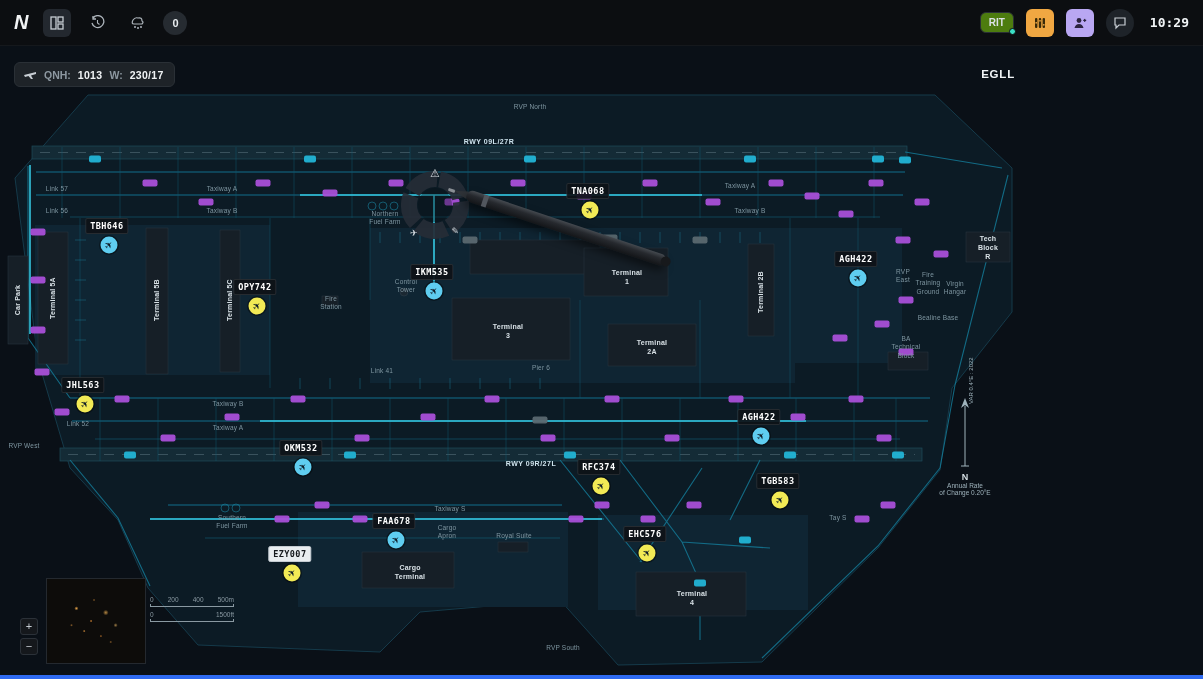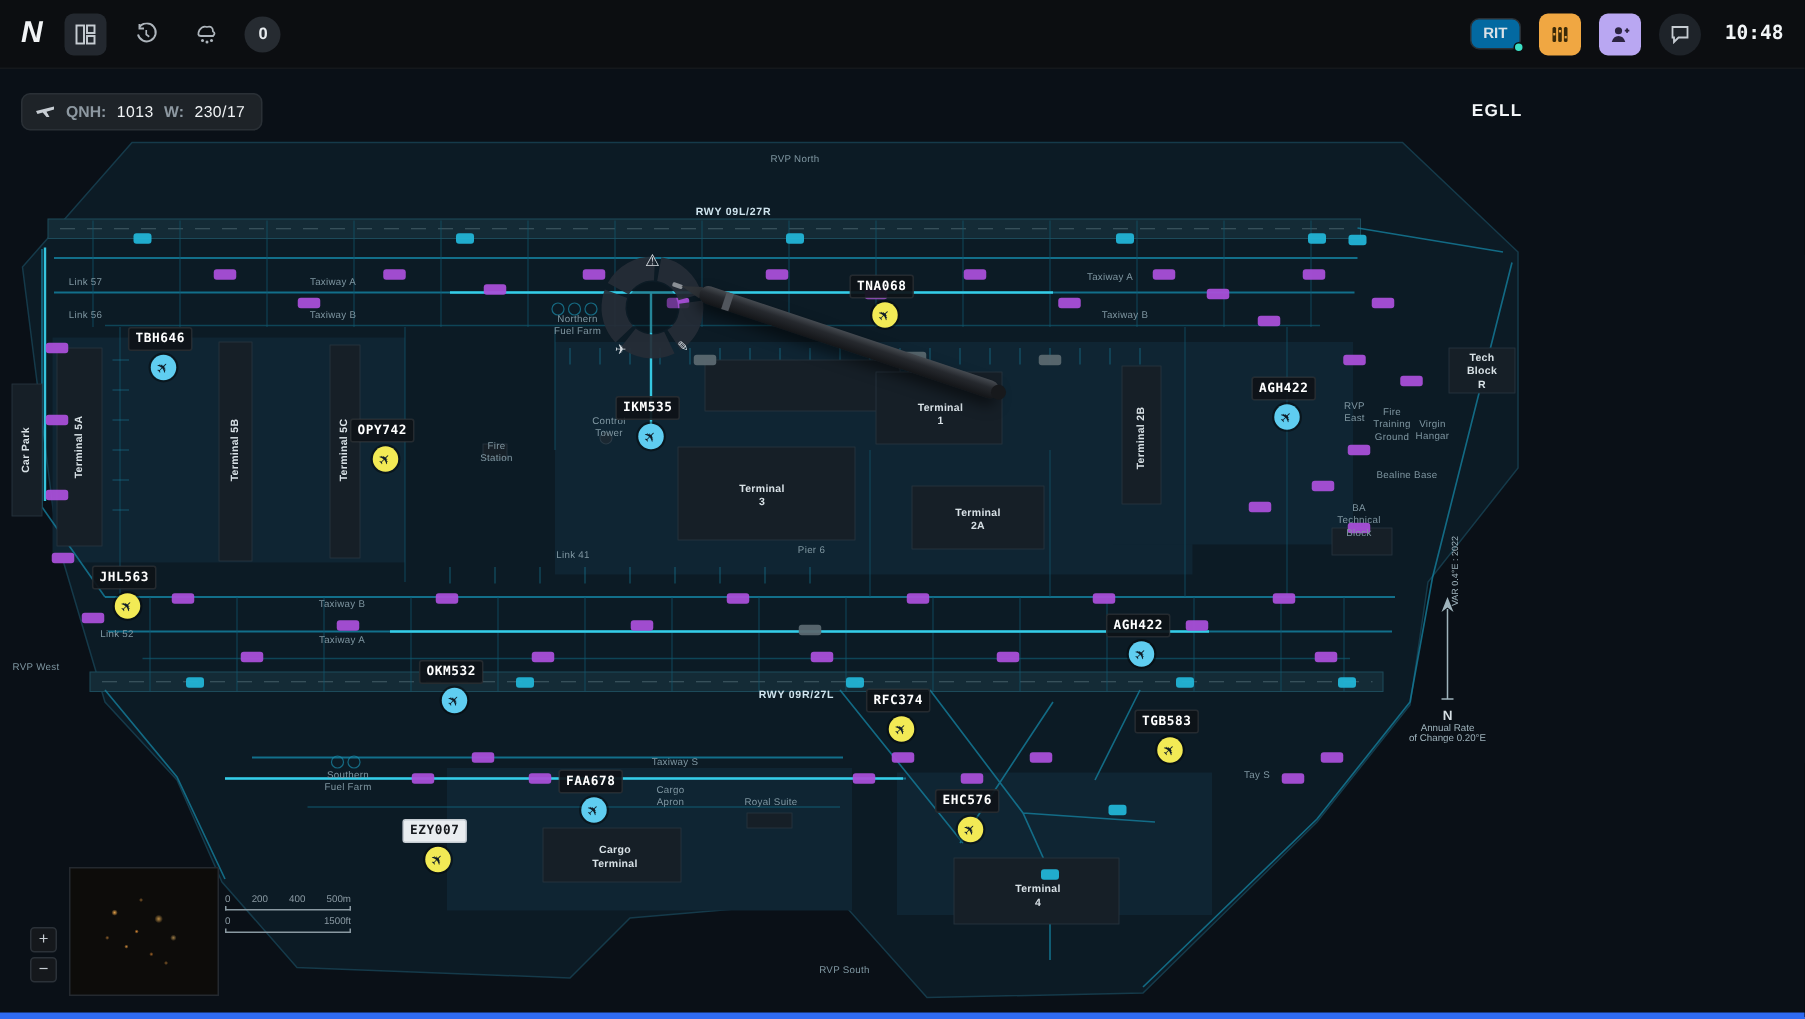--- a/index.html
+++ b/index.html
@@ -14,21 +14,21 @@
   .tb-right { margin-left:auto; }
   .logo { font-weight:bold; font-style:italic; font-size:20px; color:#f2f4f6;
     letter-spacing:-1px; padding-right:4px; }
   .sqbtn { width:28px; height:28px; border-radius:6px; display:flex;
     align-items:center; justify-content:center; cursor:pointer; }
   .sqbtn.sel { background:#23282f; }
   .sqbtn svg { display:block; }
   .badge { width:24px; height:24px; border-radius:50%; background:#262b31;
     color:#e7ebee; font-size:11px; font-weight:bold; display:flex;
     align-items:center; justify-content:center; }
-  .ritbtn { position:relative; background:#0369a1; border:1px solid #2a3036;
+  .ritbtn { position:relative; background:#4d7c0f; border:1px solid #2a3036;
     border-radius:6px; padding:4px 8px; font-size:10px; font-weight:bold;
     color:#dbe1e6; cursor:pointer; }
   .ritbtn .dot { position:absolute; right:-3px; bottom:-3px; width:7px; height:7px;
     border-radius:50%; background:#3be0c6; border:1px solid #0c0e11; }
   .orangebtn { background:#f0a742; }
   .purplebtn { background:#b9a7f2; }
   .chatbtn { background:#1e2329; border-radius:50%; }
   .time { font-family:"DejaVu Sans Mono", monospace; font-size:13px;
     font-weight:bold; color:#f1f4f6; margin-left:4px; }
 
@@ -36,21 +36,21 @@
   .map-area { position:absolute; left:0; top:46px; width:1203px; height:629px;
     background:#0a1017; overflow:hidden; }
   .map-svg { position:absolute; left:0; top:-46px; width:1203px; height:679px; }
 
   .overlay { position:absolute; z-index:50; }
   .status-pill { left:14px; top:16px; height:25px; background:#1e2328;
     border-radius:6px; display:flex; align-items:center; gap:7px;
     padding:0 10px 0 8px; font-size:10.5px; cursor:pointer;
     border:1px solid #2a3036; }
   .status-pill .lbl { color:#8d98a1; font-weight:bold; }
-  .status-pill .val { color:#f0f3f5; font-weight:normal; letter-spacing:.3px;text-align:center; }
+  .status-pill .val { color:#f0f3f5; font-weight:bold; letter-spacing:.3px;text-align:center; }
   .icao { right:188px; top:22px; font-size:11.5px; font-weight:bold;
     color:#f2f5f7; letter-spacing:.8px; }
 
   
   .map-label { position:absolute; z-index:10; transform:translate(-50%,-50%);
     font-size:6.5px; color:#7f96a1; white-space:pre-line; text-align:center;
     line-height:1.3; letter-spacing:.2px; }
   .map-label.b { color:#d8e1e6; font-weight:bold; font-size:7px; }
   .map-label.w { color:#cfe4ee; font-weight:bold; font-size:7px; letter-spacing:.5px; }
   .map-label.r { transform:translate(-50%,-50%) rotate(-90deg); white-space:nowrap; }
@@ -201,21 +201,21 @@
           </svg>
       </span>
     </div>
     <div class="sqbtn chatbtn">
       <span>
         <svg width="14" height="14" viewBox="0 0 14 14">
             <path d="M2 2 h10 v7 h-6 l-3 3 v-3 h-1z" fill="none" stroke="#c7cdd3" stroke-width="1.2"></path>
           </svg>
       </span>
     </div>
-    <span class="time">10:48</span>
+    <span class="time">10:29</span>
   </div>
 </div>
 
 <div class="map-area">
 
   <svg class="map-svg" viewBox="0 0 1203 679">
 
     <path d="M15,178 L88,95 L935,95 L1012,168 L1012,312 L952,388 L940,470 L878,548 L762,662 L618,665 L560,600 L420,612 L380,652 L198,645 L148,588 L118,520 L70,468 L38,360 Z" fill="#0c1b25" stroke="#153a4a" stroke-width="1"></path>
 
     <g fill="#0f2533">

